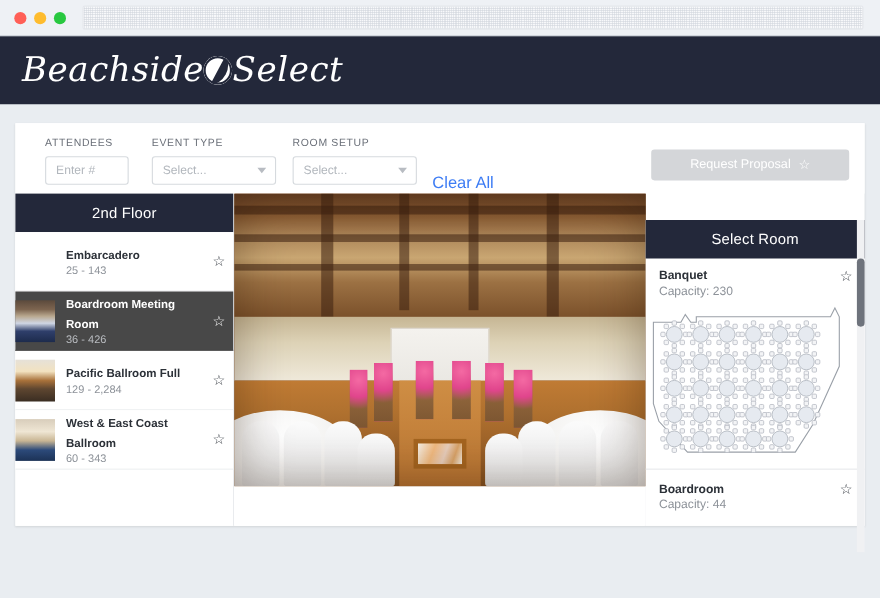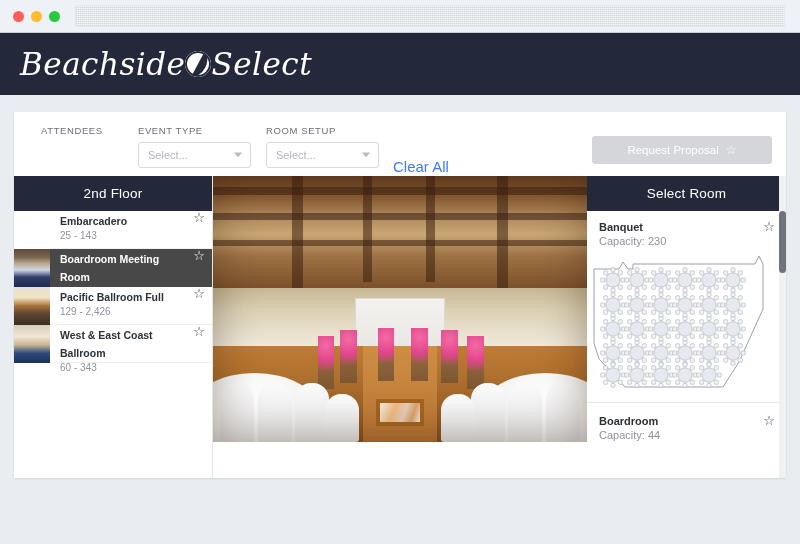--- a/index.html
+++ b/index.html
@@ -131,21 +131,21 @@
     height: 35px; background: #23283a;
     color: #ffffff; font-size: 13.5px;
     display: flex; align-items: center; justify-content: center;
     letter-spacing: .2px;
   }
 
   
   .col-left { width: 199px; position: relative; background: #ffffff; border-right: 1px solid #e4e7ea; }
   .room-list { position: relative; }
   .room-row {
-    height: 38px; display: flex; 
+    height: 54px; display: flex; align-items: center;
     border-bottom: 1px solid #edeff1;
     background: #ffffff; position: relative;
   }
   .room-row.selected { background: #484848; border-bottom: 1px solid #484848; }
   .room-thumb { width: 36px; height: 38px; flex: none; overflow: hidden; position: relative; }
   .room-thumb.blank { background: #ffffff; }
   .thumb-a { background:
       linear-gradient(180deg,#5c4a3c 0%,#7d6550 22%,#b9a88f 38%,#cfd6e4 55%,#2f3f6b 74%,#1d2b4c 100%); }
   .thumb-b { background:
       linear-gradient(180deg,#e6e1d8 0%,#f2e2c0 28%,#a8713a 50%,#5e4630 70%,#3a2d22 100%); }
@@ -195,21 +195,21 @@
   .ph-chair { position:absolute; bottom:0; width:9%; height:22%;
      background: linear-gradient(180deg,#fbfbfb,#e6e6e6);
      border-radius: 16px 16px 3px 3px; }
   .ph-flower { position:absolute; width: 4.4%; height: 20%;
      background: radial-gradient(circle at 50% 18%, #f46aa3 0%, #e0458c 35%, rgba(224,69,140,0) 60%),
                  linear-gradient(180deg, rgba(150,110,70,.0) 0%, rgba(140,100,62,.85) 42%, rgba(120,84,50,.9) 100%); }
   .ph-vign { position:absolute; inset:0; box-shadow: inset 0 0 46px rgba(40,20,5,.40); }
   .photo-gap { width: 374px; height: 36px; background: #ffffff; }
 
   
-  .col-right { width: 199px; position: relative; background: #ffffff; }
+  .col-right { width: 199px; position: relative; background: #ffffff; margin-top: 24px; }
   .setup-block { position: relative; padding: 10px 12px 0 12px; }
   .setup-name { font-size: 11px; font-weight: bold; color: #2c3138; }
   .setup-cap { font-size: 11px; color: #8d9299; margin-top: 2px; }
   .setup-star {
     position: absolute; right: 11px; top: 8px;
     font-size: 13px; color: #3c4148;
   }
   .plan-wrap { width: 199px; height: 155px; position: relative; }
   .divider { height: 1px; background: #e7e9eb; margin: 0 0 0 0; }
   .scrollbar-track {
@@ -242,20 +242,21 @@
 </div>
 
 <div class="page-bg"></div>
 
 <div class="card">
 
   <div class="filter-bar">
 
     <div class="filter-group" style="left:27px;">
       <div class="filter-label">ATTENDEES</div>
+      <div class="filter-input">Enter #</div>
     </div>
 
     <div class="filter-group" style="left:124px;">
       <div class="filter-label">EVENT TYPE</div>
       <div class="filter-select">
         <span>Select...</span>
         <span class="caret"></span>
       </div>
     </div>
 
@@ -296,21 +297,21 @@
             <span class="room-name">Boardroom Meeting Room</span>
             <span class="room-cap" style="display:block">36 - 426</span>
           </span>
           <span class="star">☆</span>
         </div>
 
         <div class="room-row">
           <span class="room-thumb thumb-b"></span>
           <span class="room-meta">
             <span class="room-name">Pacific Ballroom Full</span>
-            <span class="room-cap" style="display:block">129 - 2,426</span>
+            <span class="room-cap" style="display:block">129 - 2,284</span>
           </span>
           <span class="star">☆</span>
         </div>
 
         <div class="room-row">
           <span class="room-thumb thumb-c"></span>
           <span class="room-meta">
             <span class="room-name">West &amp; East Coast Ballroom</span>
             <span class="room-cap" style="display:block">60 - 343</span>
           </span>

